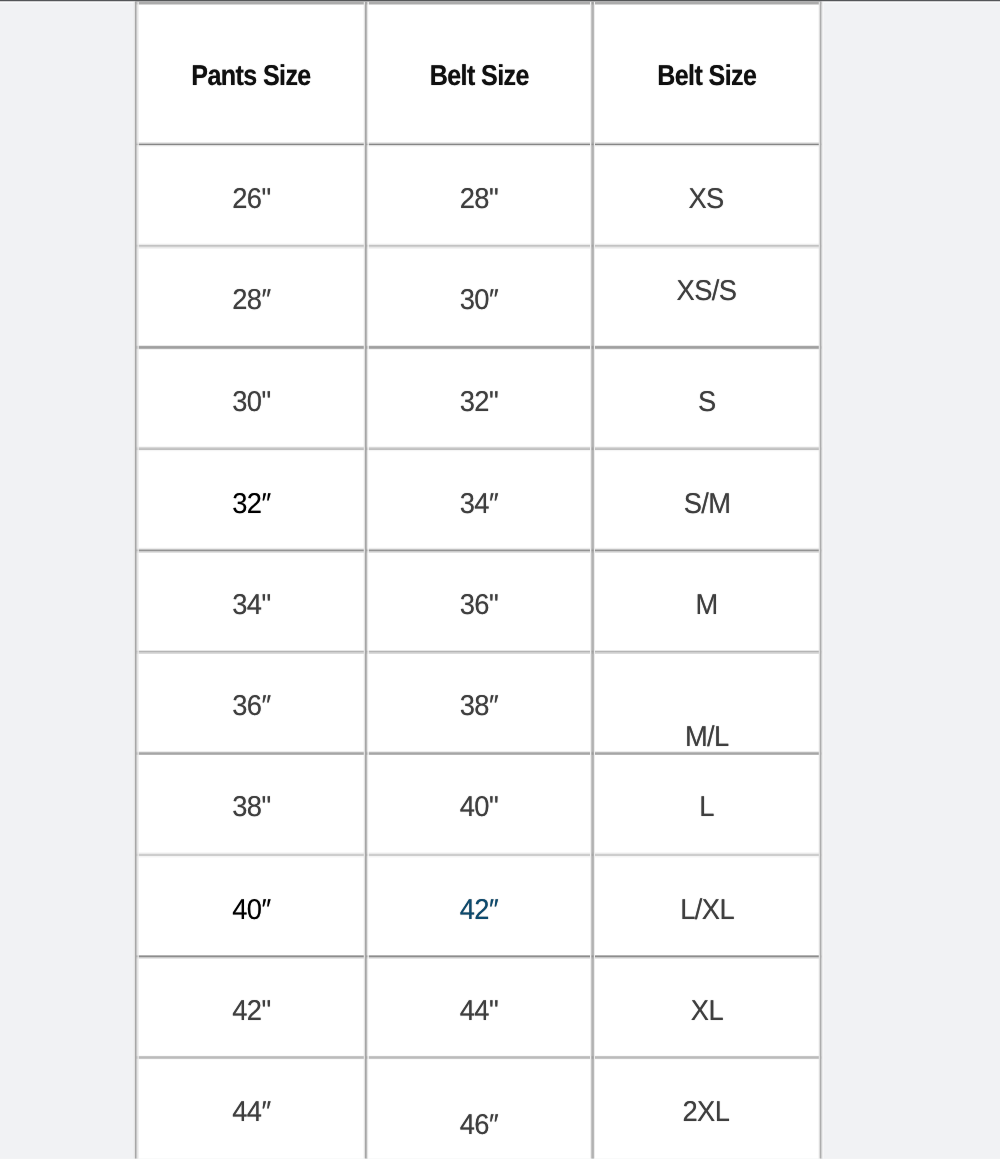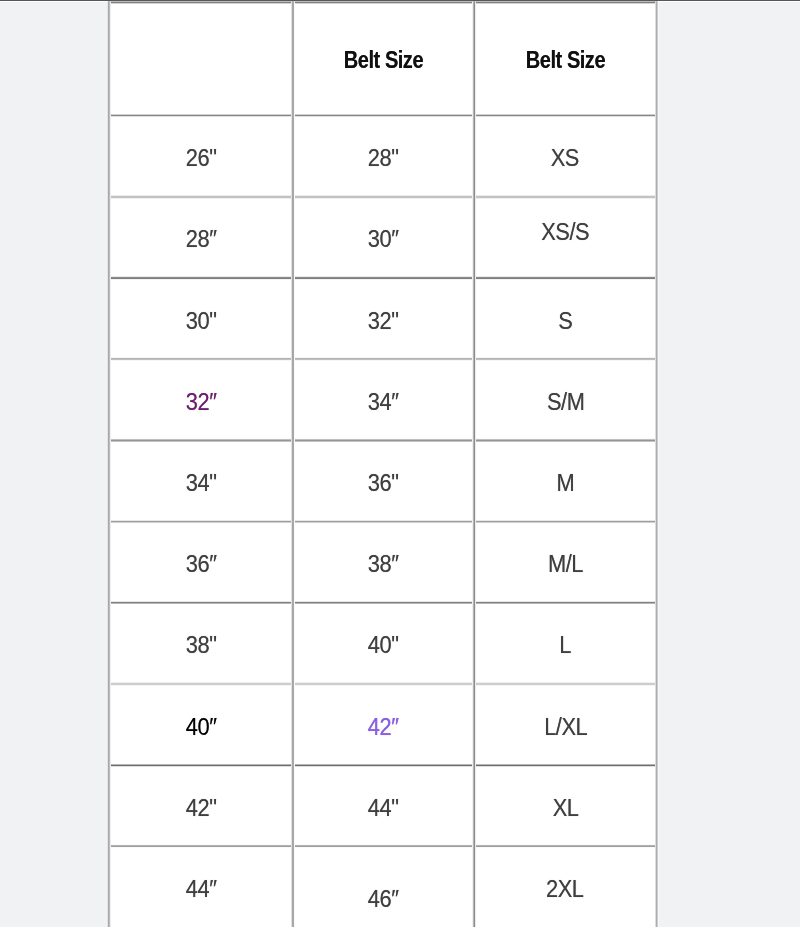--- a/index.html
+++ b/index.html
@@ -112,20 +112,23 @@
       <rect x="472" y="1.5" width="1" height="927" fill="rgb(240,240,240)"></rect>
       <rect x="473" y="1.5" width="1" height="927" fill="rgb(180,180,180)"></rect>
       <rect x="474" y="1.5" width="1" height="927" fill="rgb(139,139,139)"></rect>
       <rect x="475" y="1.5" width="1" height="927" fill="rgb(236,236,236)"></rect>
       <rect x="655" y="1.5" width="1" height="927" fill="rgb(221,221,221)"></rect>
       <rect x="656" y="1.5" width="1" height="927" fill="rgb(173,173,173)"></rect>
       <rect x="657" y="1.5" width="1" height="927" fill="rgb(204,204,204)"></rect>
       <rect x="658" y="1.5" width="1" height="927" fill="rgb(248,248,248)"></rect>
     </svg>
   <div id="cells">
+      <div class="cell head" style="left: 108.98px; width: 183.84px; top: 2.4px; height: 113.18px; color: rgb(16, 16, 16);">
+        <span>Pants Size</span>
+      </div>
       <div class="cell head" style="left: 292.82px; width: 181.3px; top: 2.4px; height: 113.18px; color: rgb(16, 16, 16);">
         <span>Belt Size</span>
       </div>
       <div class="cell head" style="left: 474.12px; width: 182.18px; top: 2.4px; height: 113.18px; color: rgb(16, 16, 16);">
         <span>Belt Size</span>
       </div>
       <div class="cell" style="left: 108.98px; width: 183.84px; top: 115.58px; height: 81.191px; color: rgb(63, 63, 63);">
         <span>26"</span>
       </div>
       <div class="cell" style="left: 292.82px; width: 181.3px; top: 115.58px; height: 81.191px; color: rgb(63, 63, 63);">
@@ -145,21 +148,21 @@
       </div>
       <div class="cell" style="left: 108.98px; width: 183.84px; top: 277.962px; height: 81.191px; color: rgb(63, 63, 63);">
         <span>30"</span>
       </div>
       <div class="cell" style="left: 292.82px; width: 181.3px; top: 277.962px; height: 81.191px; color: rgb(63, 63, 63);">
         <span>32"</span>
       </div>
       <div class="cell" style="left: 474.12px; width: 182.18px; top: 277.962px; height: 81.191px; color: rgb(63, 63, 63);">
         <span>S</span>
       </div>
-      <div class="cell" style="left: 108.98px; width: 183.84px; top: 359.153px; height: 81.191px; color: #701a75;">
+      <div class="cell" style="left: 108.98px; width: 183.84px; top: 359.153px; height: 81.191px; color: #000000;">
         <span>32″</span>
       </div>
       <div class="cell" style="left: 292.82px; width: 181.3px; top: 359.153px; height: 81.191px; color: rgb(63, 63, 63);">
         <span>34″</span>
       </div>
       <div class="cell" style="left: 474.12px; width: 182.18px; top: 359.153px; height: 81.191px; color: rgb(63, 63, 63);">
         <span>S/M</span>
       </div>
       <div class="cell" style="left: 108.98px; width: 183.84px; top: 440.344px; height: 81.191px; color: rgb(63, 63, 63);">
         <span>34"</span>
@@ -169,36 +172,36 @@
       </div>
       <div class="cell" style="left: 474.12px; width: 182.18px; top: 440.344px; height: 81.191px; color: rgb(63, 63, 63);">
         <span>M</span>
       </div>
       <div class="cell" style="left: 108.98px; width: 183.84px; top: 521.535px; height: 81.191px; color: rgb(63, 63, 63);">
         <span>36″</span>
       </div>
       <div class="cell" style="left: 292.82px; width: 181.3px; top: 521.535px; height: 81.191px; color: rgb(63, 63, 63);">
         <span>38″</span>
       </div>
-      <div class="cell" style="left: 474.12px; width: 182.18px; top: 521.535px; height: 81.191px; color: rgb(63, 63, 63);">
+      <div class="cell" style="left: 474.12px; width: 182.18px; top: 521.535px; height: 81.191px; color: rgb(63, 63, 63); align-items: flex-end;">
         <span>M/L</span>
       </div>
       <div class="cell" style="left: 108.98px; width: 183.84px; top: 602.726px; height: 81.191px; color: rgb(63, 63, 63);">
         <span>38"</span>
       </div>
       <div class="cell" style="left: 292.82px; width: 181.3px; top: 602.726px; height: 81.191px; color: rgb(63, 63, 63);">
         <span>40"</span>
       </div>
       <div class="cell" style="left: 474.12px; width: 182.18px; top: 602.726px; height: 81.191px; color: rgb(63, 63, 63);">
         <span>L</span>
       </div>
       <div class="cell" style="left: 108.98px; width: 183.84px; top: 683.917px; height: 81.191px; color: #000000;">
         <span>40″</span>
       </div>
-      <div class="cell" style="left: 292.82px; width: 181.3px; top: 683.917px; height: 81.191px; color: #8b5cf6;">
+      <div class="cell" style="left: 292.82px; width: 181.3px; top: 683.917px; height: 81.191px; color: #0c4a6e;">
         <span>42″</span>
       </div>
       <div class="cell" style="left: 474.12px; width: 182.18px; top: 683.917px; height: 81.191px; color: rgb(63, 63, 63);">
         <span>L/XL</span>
       </div>
       <div class="cell" style="left: 108.98px; width: 183.84px; top: 765.108px; height: 81.191px; color: rgb(63, 63, 63);">
         <span>42"</span>
       </div>
       <div class="cell" style="left: 292.82px; width: 181.3px; top: 765.108px; height: 81.191px; color: rgb(63, 63, 63);">
         <span>44"</span>

